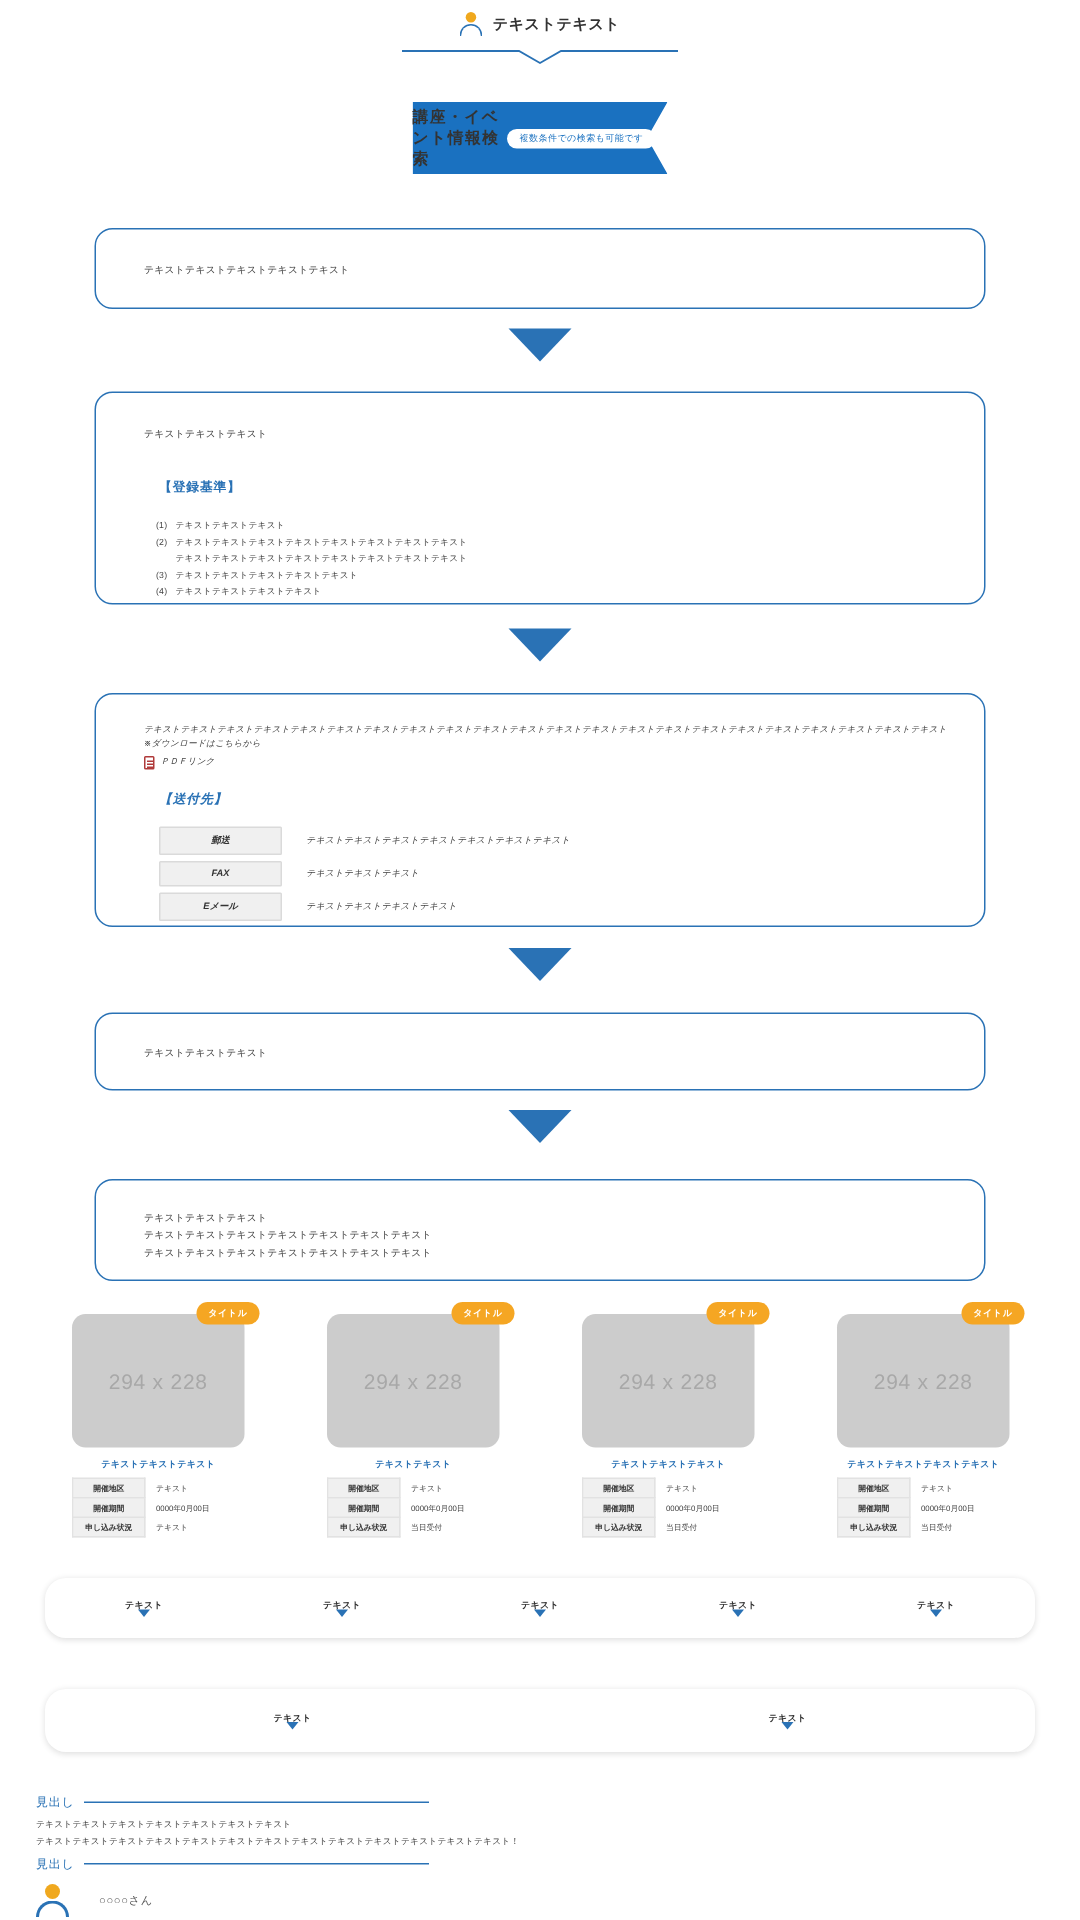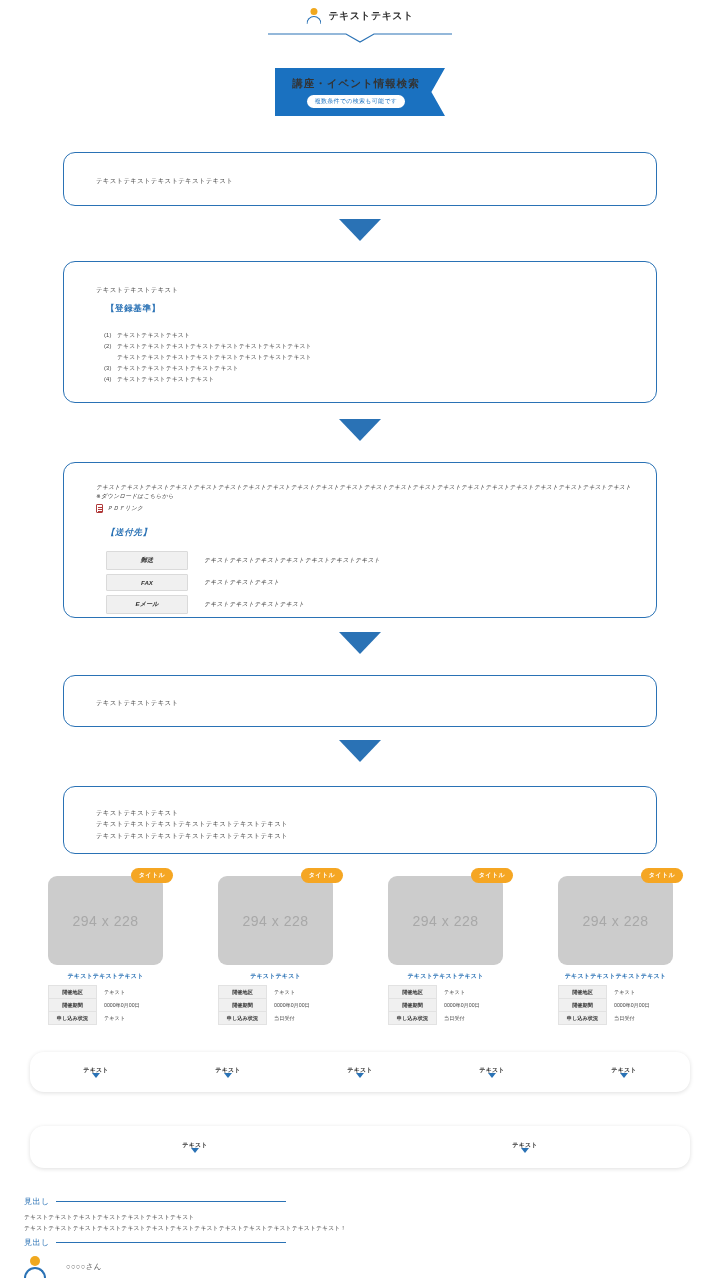--- a/index.html
+++ b/index.html
@@ -28,21 +28,21 @@
       border-top-left-radius:9px; border-top-right-radius:9px; }
   .header-rule {
     position: absolute; left: 268px; top: 33px; width: 184px; height: 10px;
   }
   .ribbon-wrap { position: absolute; left: 275px; top: 68px; width: 170px; height: 48px; }
   .ribbon-bg {
     position: absolute; inset: 0; background: #1a71c0;
     clip-path: polygon(0 0, 100% 0, 92% 50%, 100% 100%, 0 100%);
   }
   .ribbon-inner {
-    position: absolute; inset: 0; display: flex; flex-direction: column;
+    position: absolute; inset: 0; display: flex; flex-direction: row;
     align-items: center; justify-content: center; gap: 4px;
     padding-right: 8px;
   }
   .ribbon-title { font-size: 10.5px; font-weight: bold; letter-spacing: 1px; }
   .ribbon-sub {
     font-size: 6px; color: #1a71c0; background: #fff;
     border-radius: 8px; padding: 2px 8px; letter-spacing: .3px; white-space: nowrap;
   }
 
   
@@ -176,21 +176,21 @@
 
   <div class="bbox" style="top:152px; height:54px;">
     <div class="txt" style="padding:22px 0 0 32px;">テキストテキストテキストテキストテキスト</div>
   </div>
 
   <div class="arrow" style="top:219px;"></div>
 
   <div class="bbox" style="top:261px; height:142px;">
     <div style="padding:22px 0 0 32px;">
       <div class="txt">テキストテキストテキスト</div>
-      <div class="sect-head" style="margin:8px 0 0 10px;">【登録基準】</div>
+      <div class="sect-head" style="margin:24px 0 0 10px;">【登録基準】</div>
       <div style="margin-top:15px; padding-left:8px;">
         <div class="list-row txt-sm">
           <span class="list-num">(1)</span>
           <span>テキストテキストテキスト</span>
         </div>
         <div class="list-row txt-sm">
           <span class="list-num">(2)</span>
           <span>テキストテキストテキストテキストテキストテキストテキストテキスト</span>
         </div>
         <div class="txt-sm list-ind">テキストテキストテキストテキストテキストテキストテキストテキスト</div>

